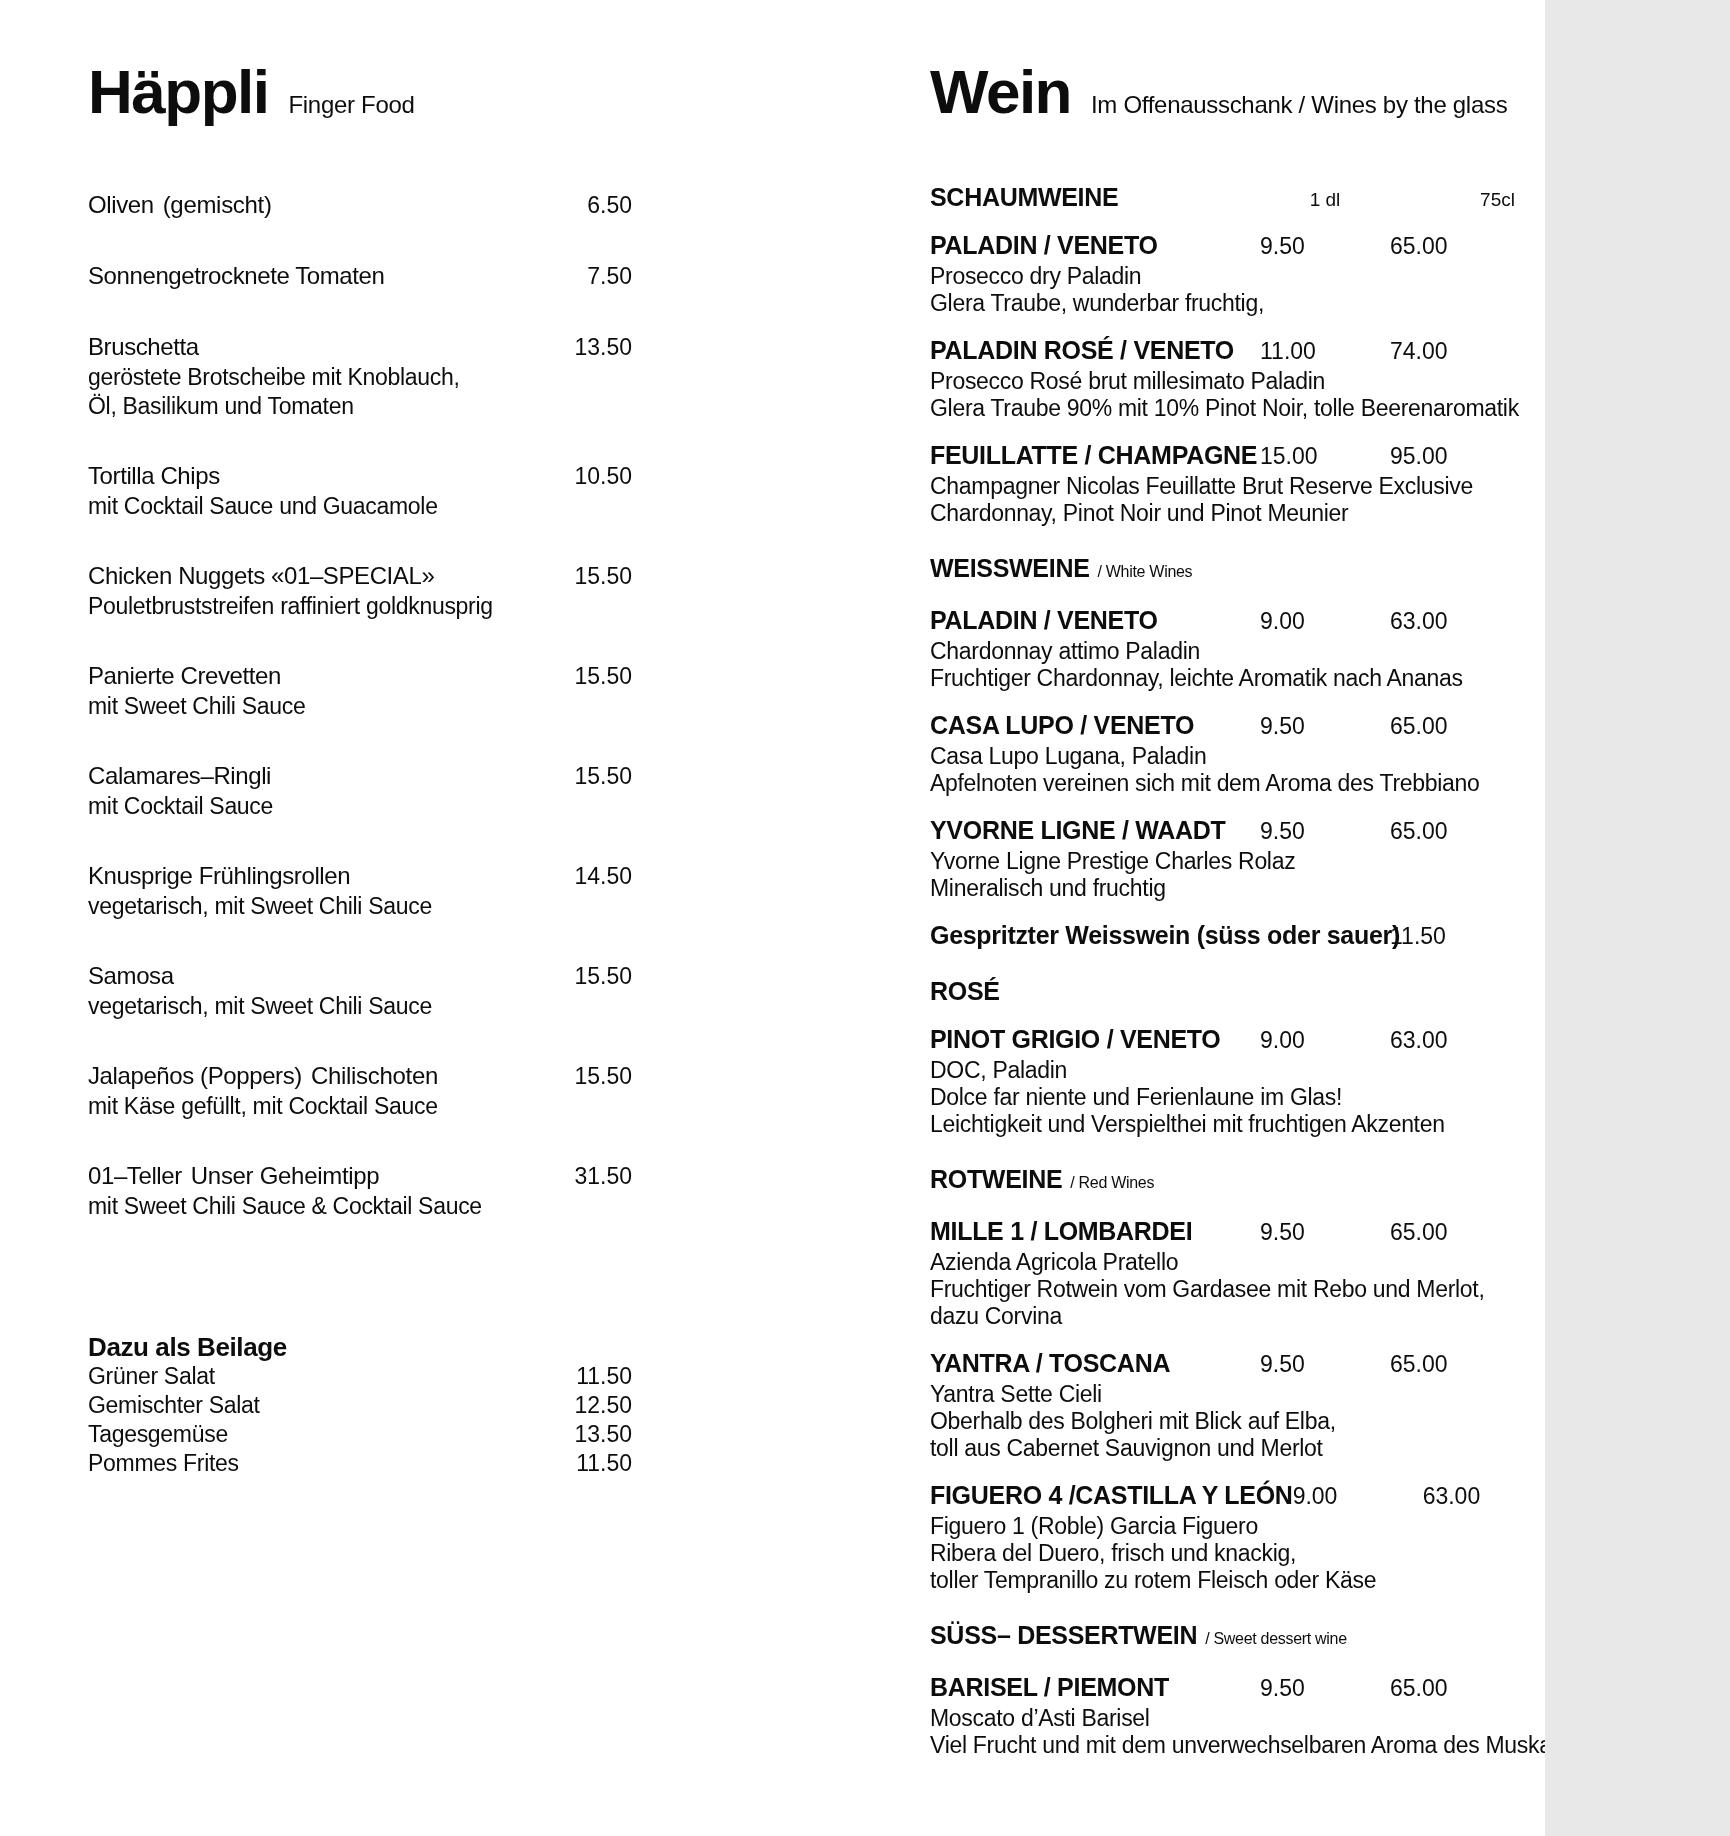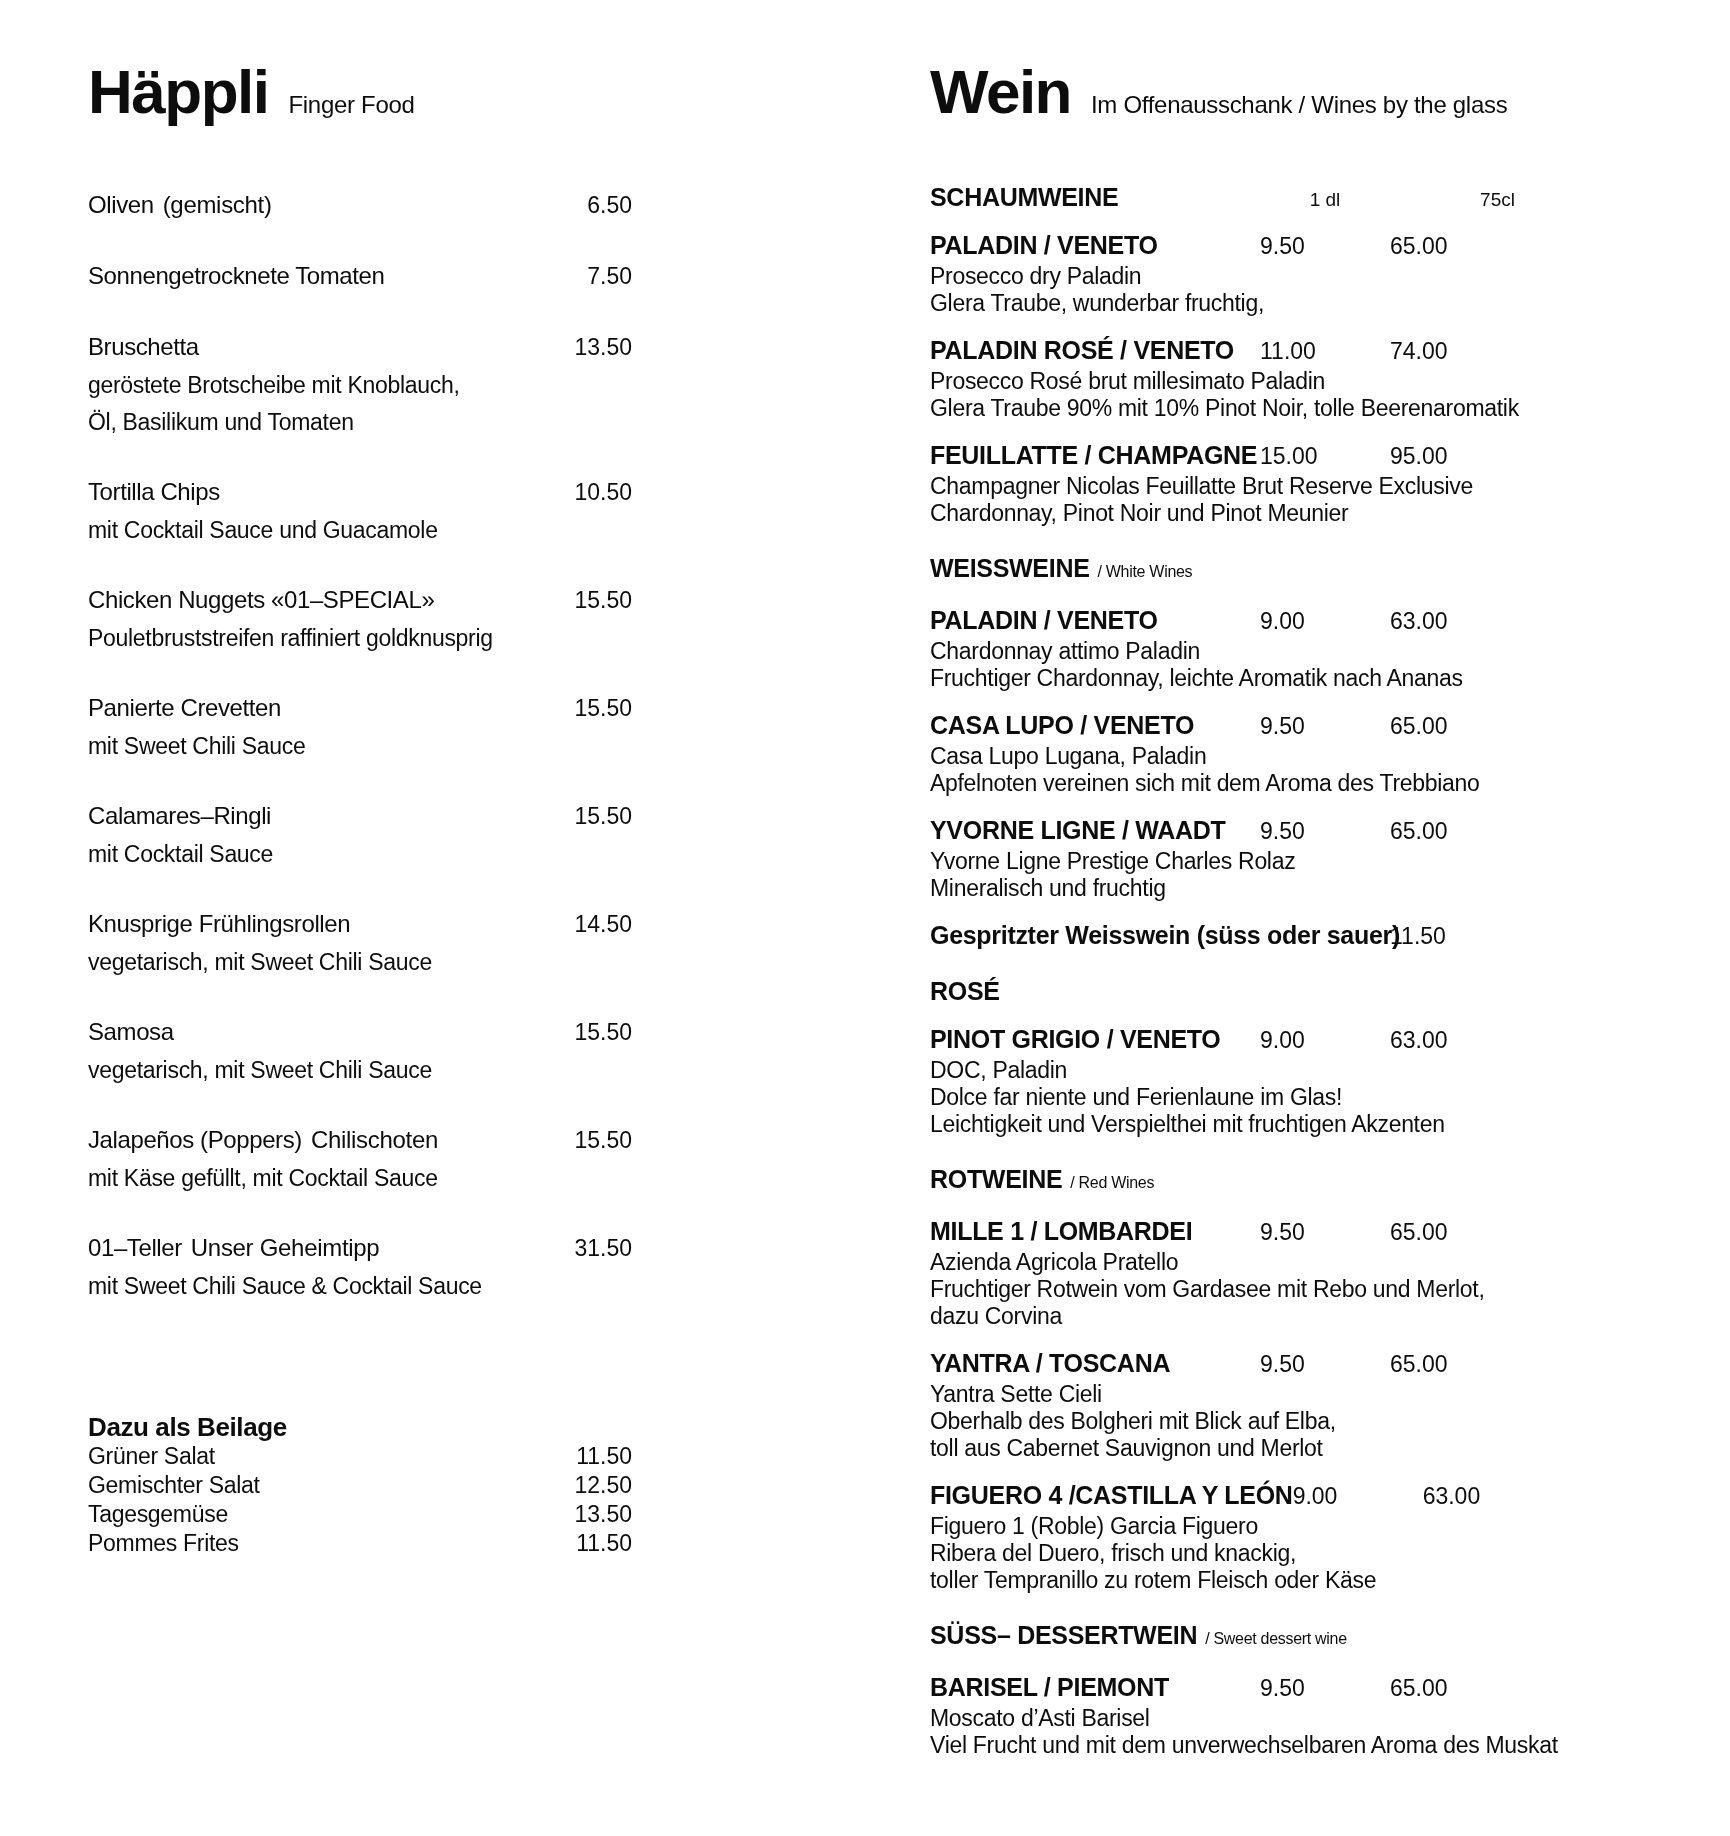--- a/index.html
+++ b/index.html
@@ -1,18 +1,18 @@
 <!DOCTYPE html>
 <html><head>
 <meta charset="utf-8">
 <style>
   html,body{margin:0;padding:0;background:#e8e8e8;}
   .page{
     position:relative;
-    width:1730px;height:1836px;
+    width:1545px;height:1836px;
     background:#ffffff;
     color:#0d0d0d;
     font-family:"Liberation Sans","DejaVu Sans",sans-serif;
     overflow:hidden;
     letter-spacing:-0.2px;
   }
   .col{position:absolute;top:58px;}
   .col-left{left:88px;width:544px;}
   .col-right{left:930px;width:675px;}
 
@@ -20,21 +20,21 @@
   .page-title{font-size:62px;font-weight:700;line-height:68px;letter-spacing:-1.5px;}
   .page-subtitle{font-size:24px;letter-spacing:-0.3px;}
 
   
   .food-items{margin-top:64px;}
   .entry{margin-bottom:41px;}
   .entry-head{display:flex;align-items:baseline;}
   .entry-name{font-weight:400;font-size:24px;line-height:30px;white-space:nowrap;letter-spacing:-0.4px;}
   .entry-suffix{font-weight:400;font-size:24px;margin-left:9px;letter-spacing:-0.3px;}
   .entry-price{margin-left:auto;font-size:23px;letter-spacing:0;}
-  .desc{font-size:23px;line-height:28px;margin-top:9px;white-space:nowrap;letter-spacing:-0.3px;}
+  .desc{font-size:23px;line-height:28px;margin-top:1px;white-space:nowrap;letter-spacing:-0.3px;}
 
   .sides{margin-top:112px;}
   .sides-heading{font-weight:700;font-size:26px;line-height:30px;letter-spacing:-0.4px;}
   .side-row{display:flex;align-items:flex-end;font-size:23px;line-height:29px;letter-spacing:-0.3px;}
   .side-price{margin-left:auto;letter-spacing:0;}
 
   
   .wine-body{margin-top:56px;}
   .wine-grid{display:grid;grid-template-columns:1fr 130px 215px;align-items:baseline;}
   .sec-head{margin-top:26px;}

